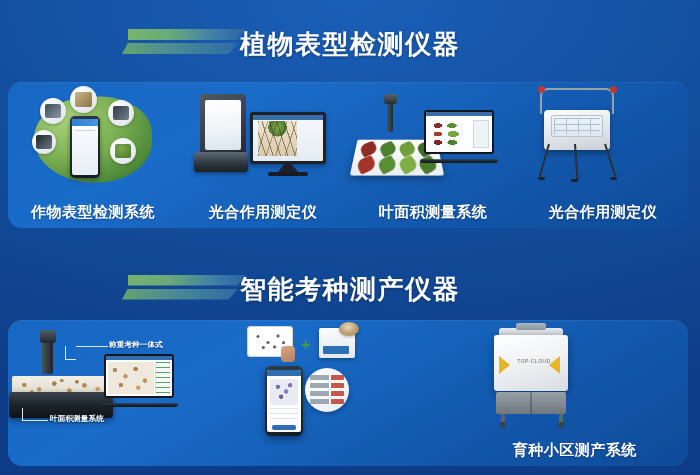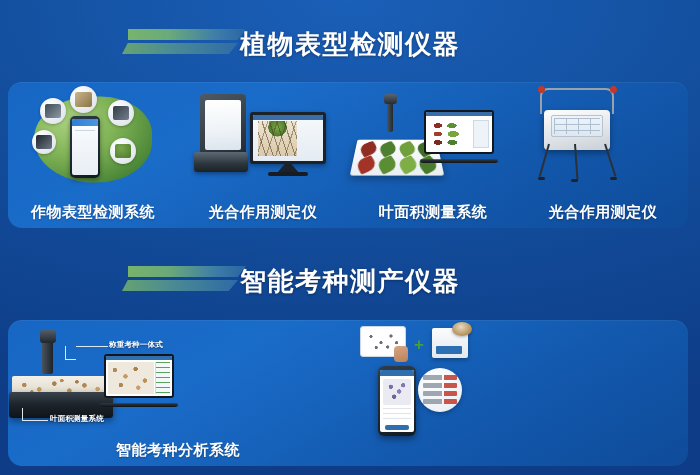--- a/index.html
+++ b/index.html
@@ -586,21 +586,21 @@
           <div class="ps-foot" style="left:20px;top:95px;"></div>
           <div class="ps-foot" style="left:53px;top:97px;"></div>
           <div class="ps-foot" style="left:92px;top:95px;"></div>
         </div>
         <div class="card-label">光合作用测定仪</div>
       </div>
 
     </div>
   </div>
 
-  <div class="section-title" style="top:255px;">
+  <div class="section-title" style="top:255px;align-items:flex-end;">
     <div class="title-inner">
       <div class="title-deco">
         <span class="bar b1"></span>
         <span class="bar b2"></span>
       </div>
       <span class="title-text">智能考种测产仪器</span>
     </div>
   </div>
 
   <div class="panel" style="top:320px; height:146px;">
@@ -635,21 +635,20 @@
           </div>
 
           <div class="callout-line" style="left:68px;top:26px;width:32px;"></div>
           <div class="callout-elbow" style="left:57px;top:26px;width:11px;height:14px;"></div>
           <div class="callout" style="left:101px;top:20px;">称重考种一体式</div>
 
           <div class="callout-elbow" style="left:14px;top:88px;width:12px;height:12px;border-bottom:none;border-left:1px solid #dfe7ef;"></div>
           <div class="callout-line" style="left:14px;top:100px;width:26px;"></div>
           <div class="callout" style="left:42px;top:94px;">叶面积测量系统</div>
         </div>
-        <div class="card-label">智能考种分析系统</div>
       </div>
 
       <div class="card">
         <div class="card-art">
           <div class="tab-dev" style="left:12px;top:6px;">
             <div class="seeds"></div>
           </div>
           <div style="position:absolute;left:46px;top:26px;width:14px;height:16px;border-radius:4px;
                       background:linear-gradient(160deg,#d8a583,#b8815d);"></div>
           <div class="plus-sign" style="left:66px;top:16px;">+</div>
@@ -675,18 +674,34 @@
           <div class="result-circle" style="left:70px;top:48px;">
             <div class="row"></div>
             <div class="row"></div>
             <div class="row"></div>
             <div class="row"></div>
           </div>
         </div>
       </div>
 
 
+      <div class="card">
+        <div class="card-art">
+          <div class="by-top" style="left:38px;top:8px;"></div>
+          <div class="by-hopper" style="left:55px;top:3px;"></div>
+          <div class="by-cab" style="left:33px;top:15px;"></div>
+          <div class="by-chev l" style="left:38px;top:36px;"></div>
+          <div class="by-chev r" style="left:88px;top:36px;"></div>
+          <div class="by-logo" style="left:56px;top:38px;">TOP-CLOUD</div>
+          <div class="by-stand" style="left:35px;top:72px;"></div>
+          <div class="by-leg" style="left:40px;top:94px;"></div>
+          <div class="by-leg" style="left:98px;top:94px;"></div>
+          <div class="by-wheel" style="left:39px;top:102px;"></div>
+          <div class="by-wheel" style="left:97px;top:102px;"></div>
+        </div>
+        <div class="card-label">育种小区测产系统</div>
+      </div>
 
     </div>
   </div>
 
 
 </div>
 
 </body></html>

